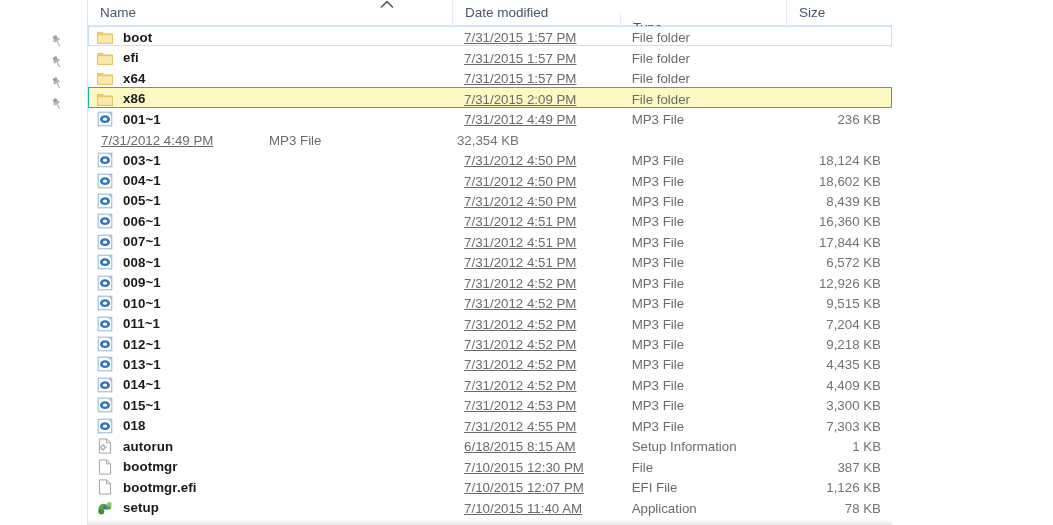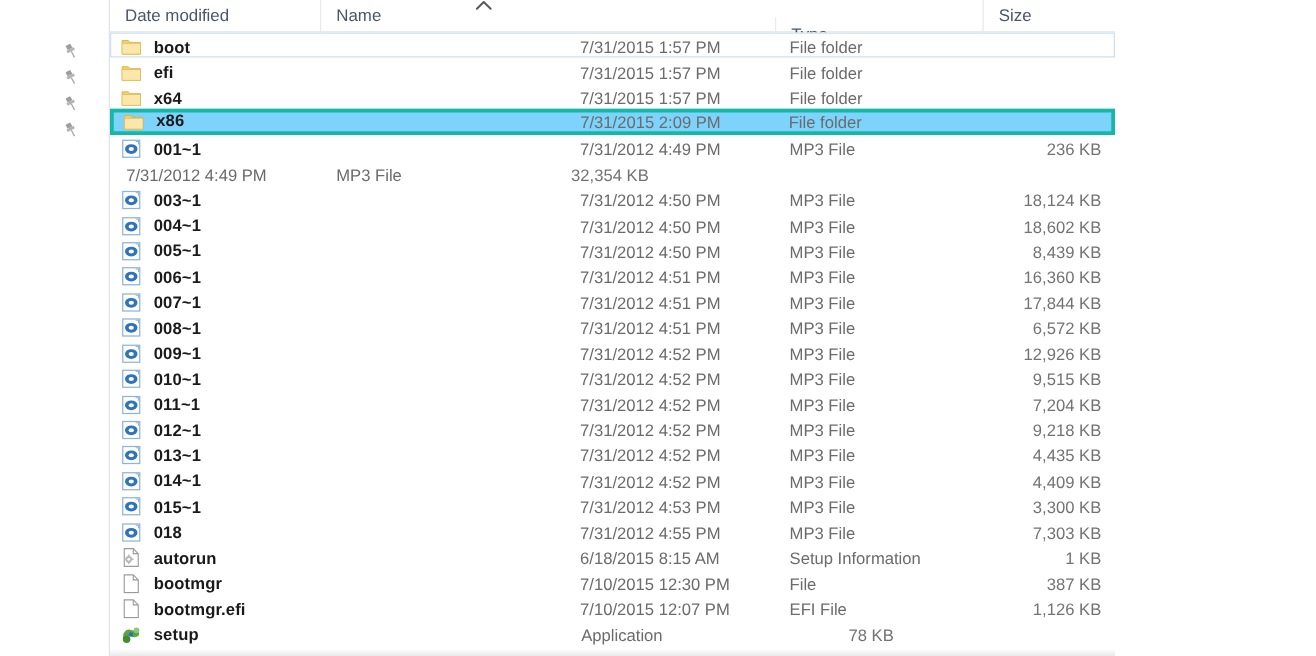--- a/index.html
+++ b/index.html
@@ -112,41 +112,42 @@
     position: relative;
     box-sizing: border-box;
     border: 1px solid transparent;
     font-size: 13.3px;
   }
   .row.focused {
     border: 1px solid #cce0f2;
     background: #ffffff;
   }
   .row.selected {
-    background: #7dd3fc;
-    border: 3px solid #14b8a6;
+    background: #fef9c3;
+    border: 1px solid #14b8a6;
   }
   .cell {
     box-sizing: border-box;
     white-space: nowrap;
     overflow: hidden;
   }
   .c-name {
     width: 364px;
     display: flex;
     align-items: center;
     padding-left: 8px;
     color: #1a1a1a;
     font-weight: 600;
     letter-spacing: .1px;
   }
   .c-date {
     width: 168px;
     padding-left: 12px;
     color: #6b6b6b;
+    text-decoration: underline;
   }
   .c-type {
     width: 166px;
     padding-left: 12px;
     color: #6b6b6b;
   }
   .c-size {
     width: 106px;
     padding-right: 10px;
     text-align: right;
@@ -216,25 +217,25 @@
             <rect x="4.3" y="5.6" width="7.4" height="2.6" rx="0.5" fill="#9a9a9a"></rect>
             <rect x="7.4" y="8.2" width="1.2" height="6.2" fill="#8a8a8a"></rect>
           </g>
         </svg>
       </div>
     </div>
 
   <div id="listpane">
 
     <div id="colheader">
+      <div class="colh colh-name">
+        <span class="lbl">Name</span>
+      </div>
       <div class="colh colh-date">
         <span class="lbl">Date modified</span>
-      </div>
-      <div class="colh colh-name">
-        <span class="lbl">Name</span>
       </div>
       <div class="colh colh-type">
         <span class="lbl">Type</span>
       </div>
       <div class="colh colh-size">
         <span class="lbl">Size</span>
       </div>
 
       <svg id="sortchevron" viewBox="0 0 16 10">
         <path d="M2.5 8 L8 2.6 L13.5 8" fill="none" stroke="#5a5a5a" stroke-width="1.6" stroke-linecap="round" stroke-linejoin="round"></path>
@@ -551,20 +552,21 @@
         <div class="row">
           <div class="cell c-name">
             <svg class="ficon" viewBox="0 0 16 16">
               <path d="M1.6 7.2 q2.6 -4.6 6.4 -3.2 q3.6 1.4 6.2 -1 l0 5.2 q-2.6 2.4 -6.2 1 q-3.8 -1.4 -6.4 3.2 Z" fill="#5aa544"></path>
               <circle cx="4.3" cy="11.4" r="3" fill="#3f8f2e"></circle>
               <circle cx="12.2" cy="4.2" r="2.3" fill="#8cc878"></circle>
               <circle cx="7.8" cy="7.6" r="1.8" fill="#2f6fb0"></circle>
             </svg>
             <span>setup</span>
           </div>
+          <div class="cell c-date"><span>7/10/2015 11:40 AM</span></div>
           <div class="cell c-type"><span>Application</span></div>
           <div class="cell c-size"><span>78 KB</span></div>
         </div>
       </div>
 
     <div id="bottomshade"></div>
     <div id="rightgap"></div>
   </div>
 </div>
 

